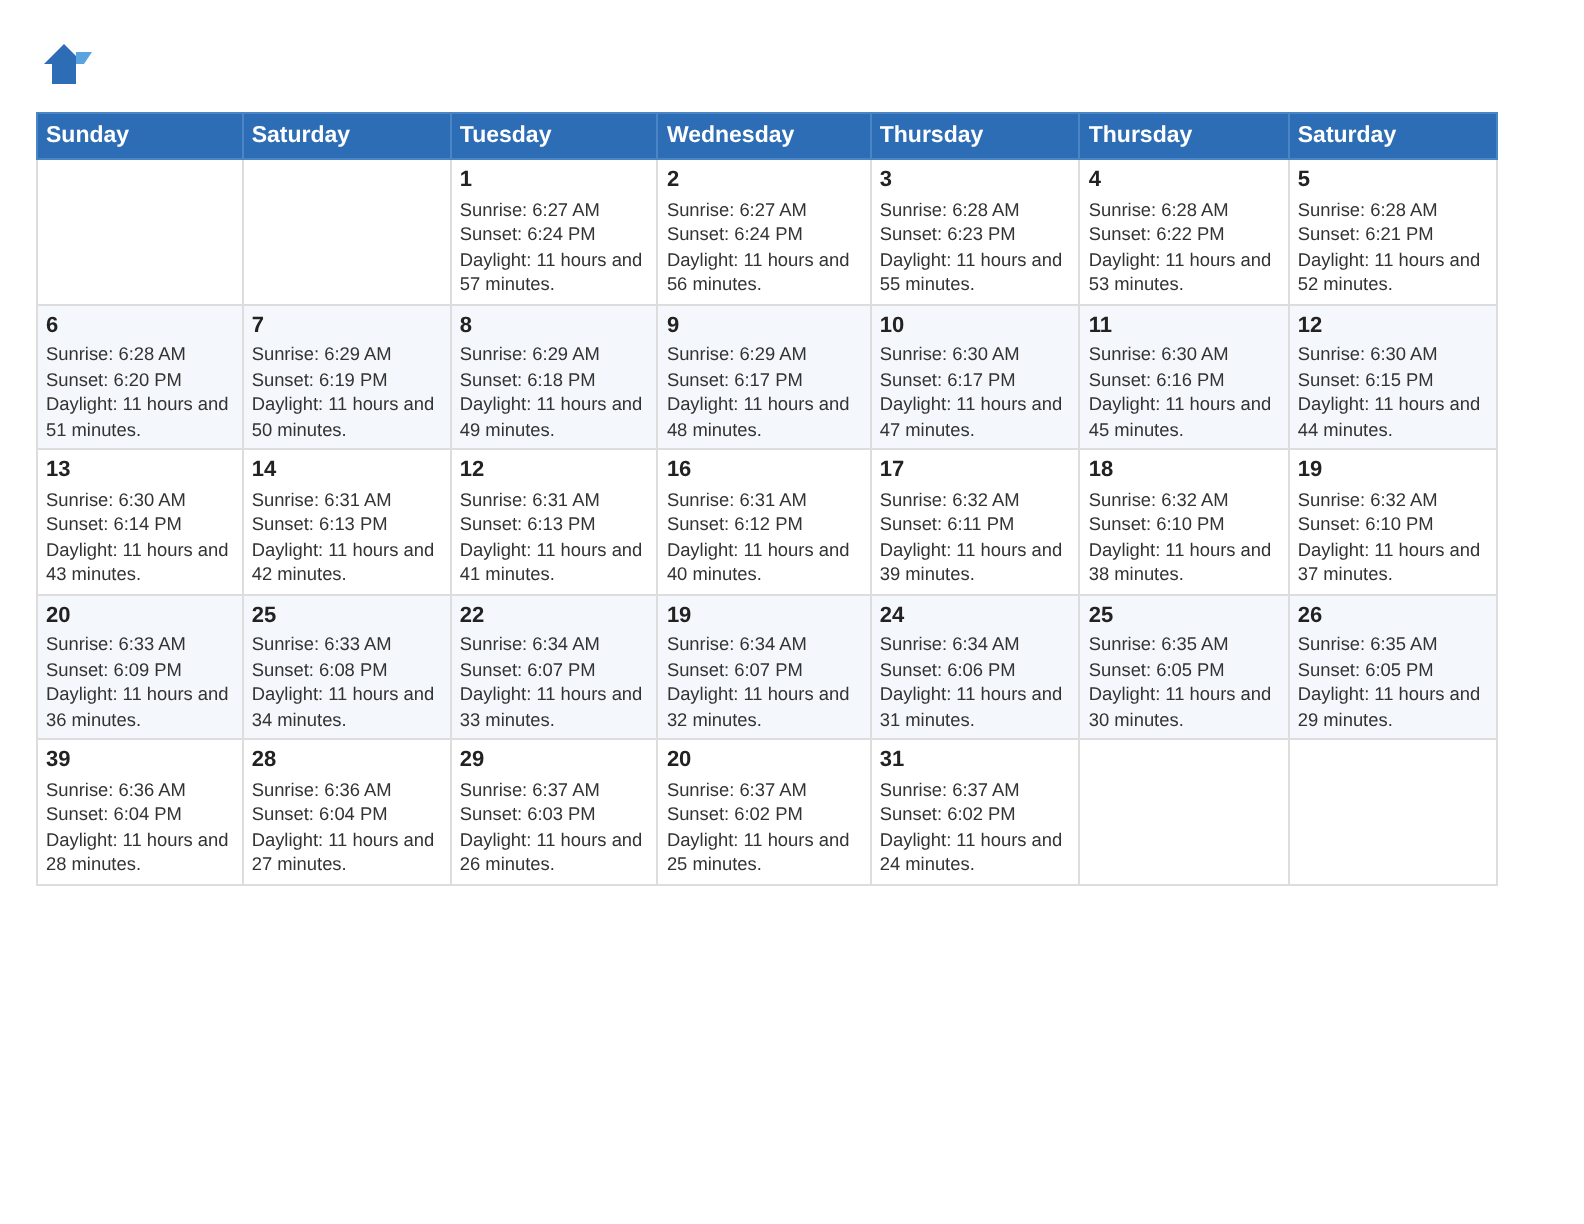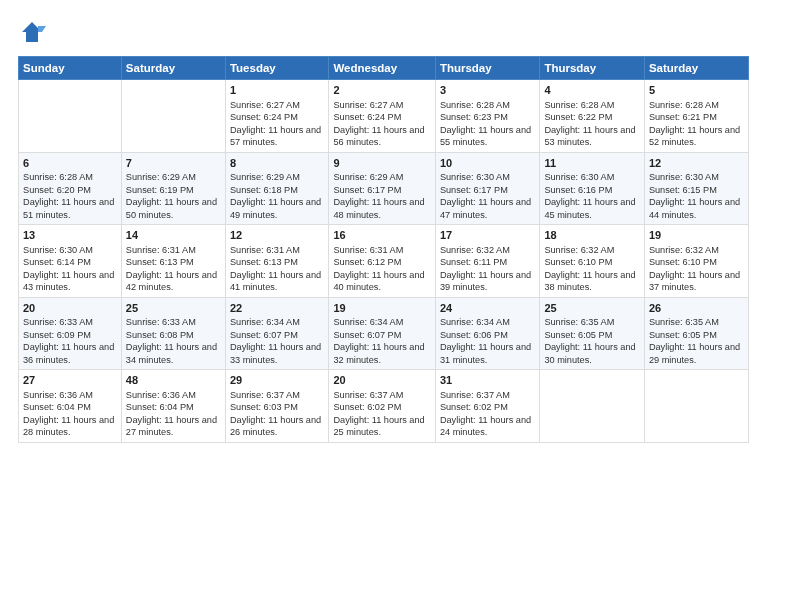--- a/index.html
+++ b/index.html
@@ -299,27 +299,27 @@
           </td>
           <td>
             <span class="day-num">26</span>
             <div class="day-info" style="white-space: pre-line;">Sunrise: 6:35 AM
 Sunset: 6:05 PM
 Daylight: 11 hours and 29 minutes.</div>
           </td>
         </tr>
         <tr>
           <td>
-            <span class="day-num">27</span>
+            <span class="day-num">39</span>
             <div class="day-info" style="white-space: pre-line;">Sunrise: 6:36 AM
 Sunset: 6:04 PM
 Daylight: 11 hours and 28 minutes.</div>
           </td>
           <td>
-            <span class="day-num">48</span>
+            <span class="day-num">28</span>
             <div class="day-info" style="white-space: pre-line;">Sunrise: 6:36 AM
 Sunset: 6:04 PM
 Daylight: 11 hours and 27 minutes.</div>
           </td>
           <td>
             <span class="day-num">29</span>
             <div class="day-info" style="white-space: pre-line;">Sunrise: 6:37 AM
 Sunset: 6:03 PM
 Daylight: 11 hours and 26 minutes.</div>
           </td>

